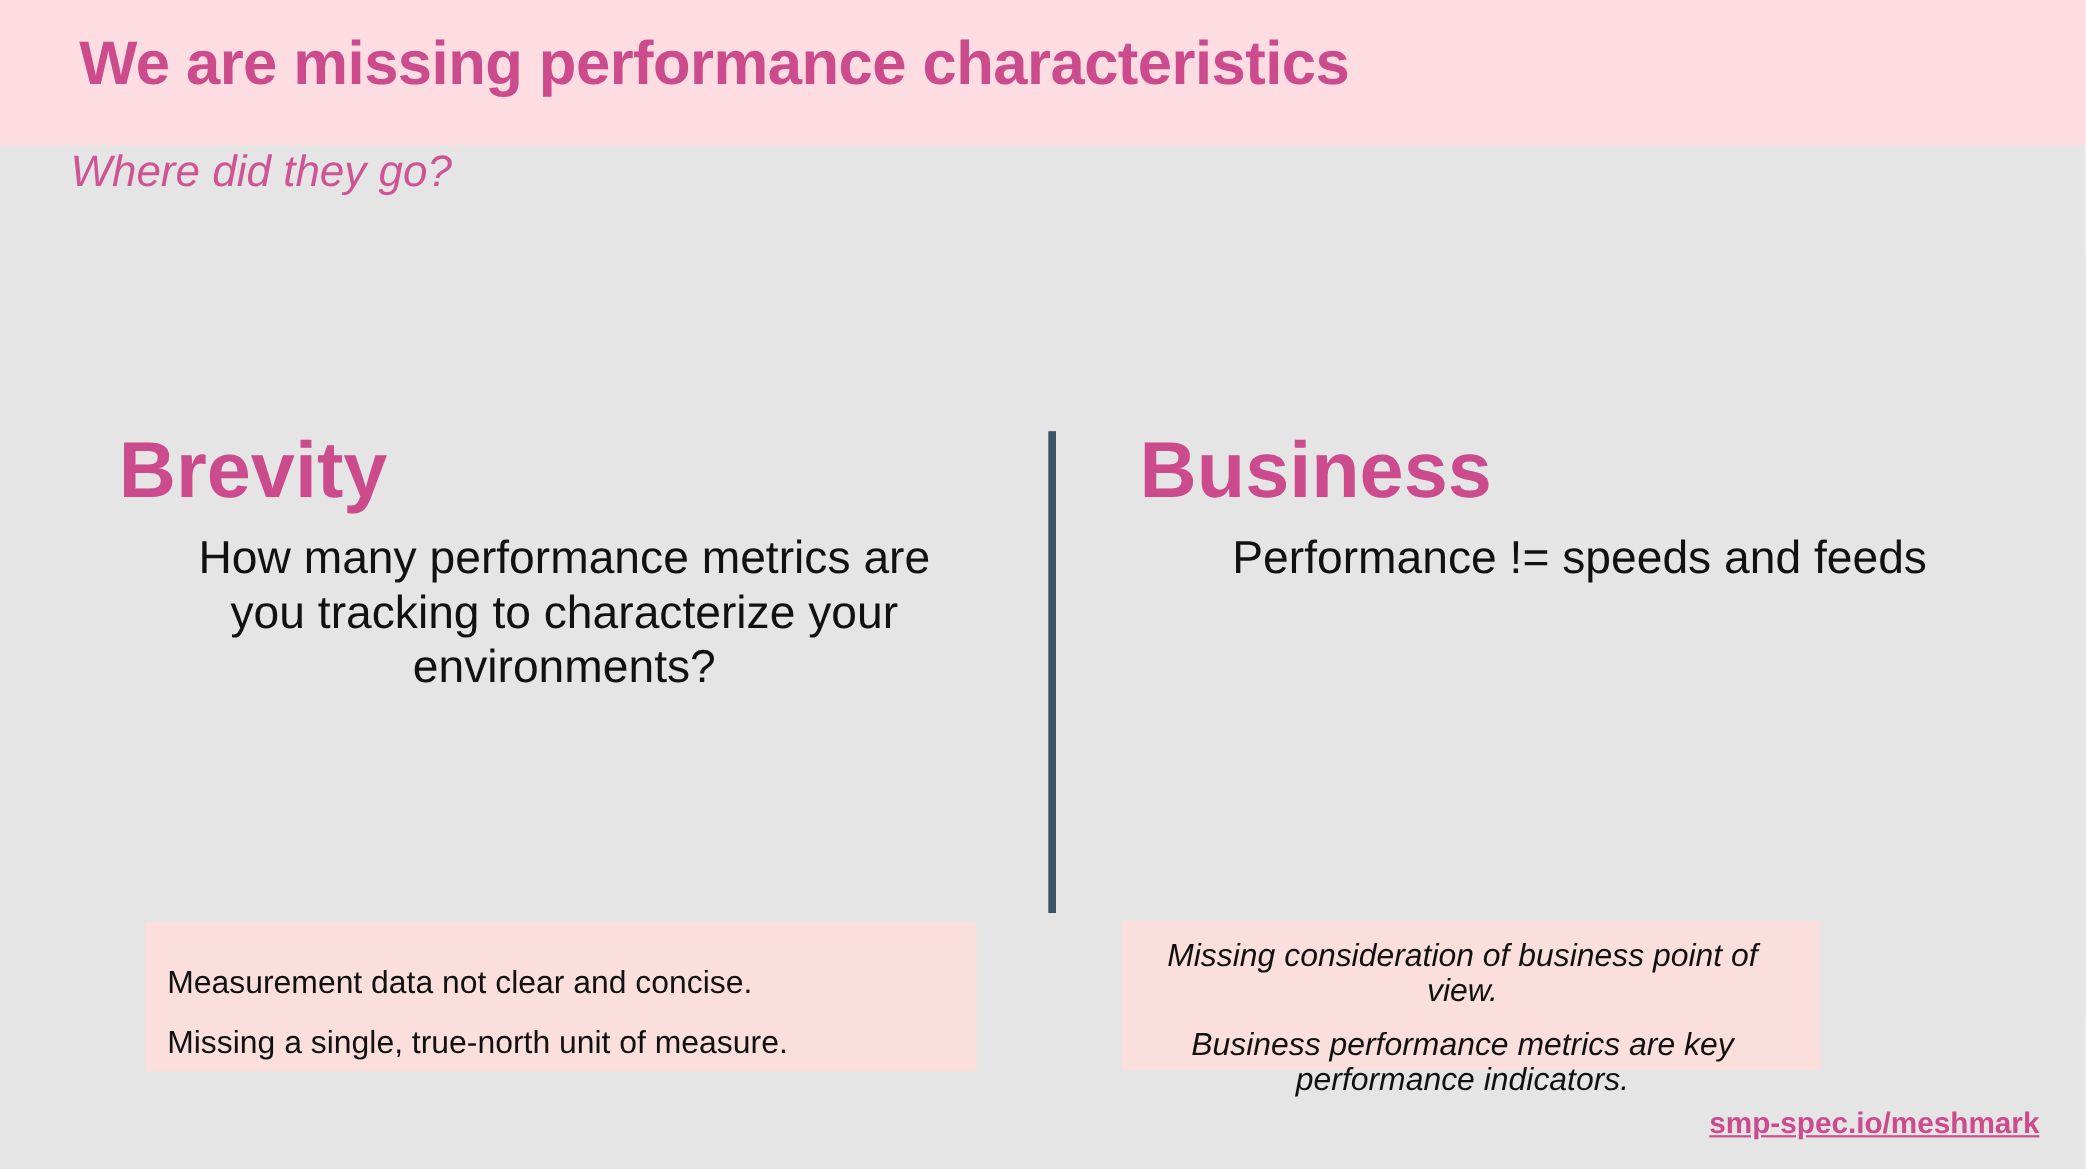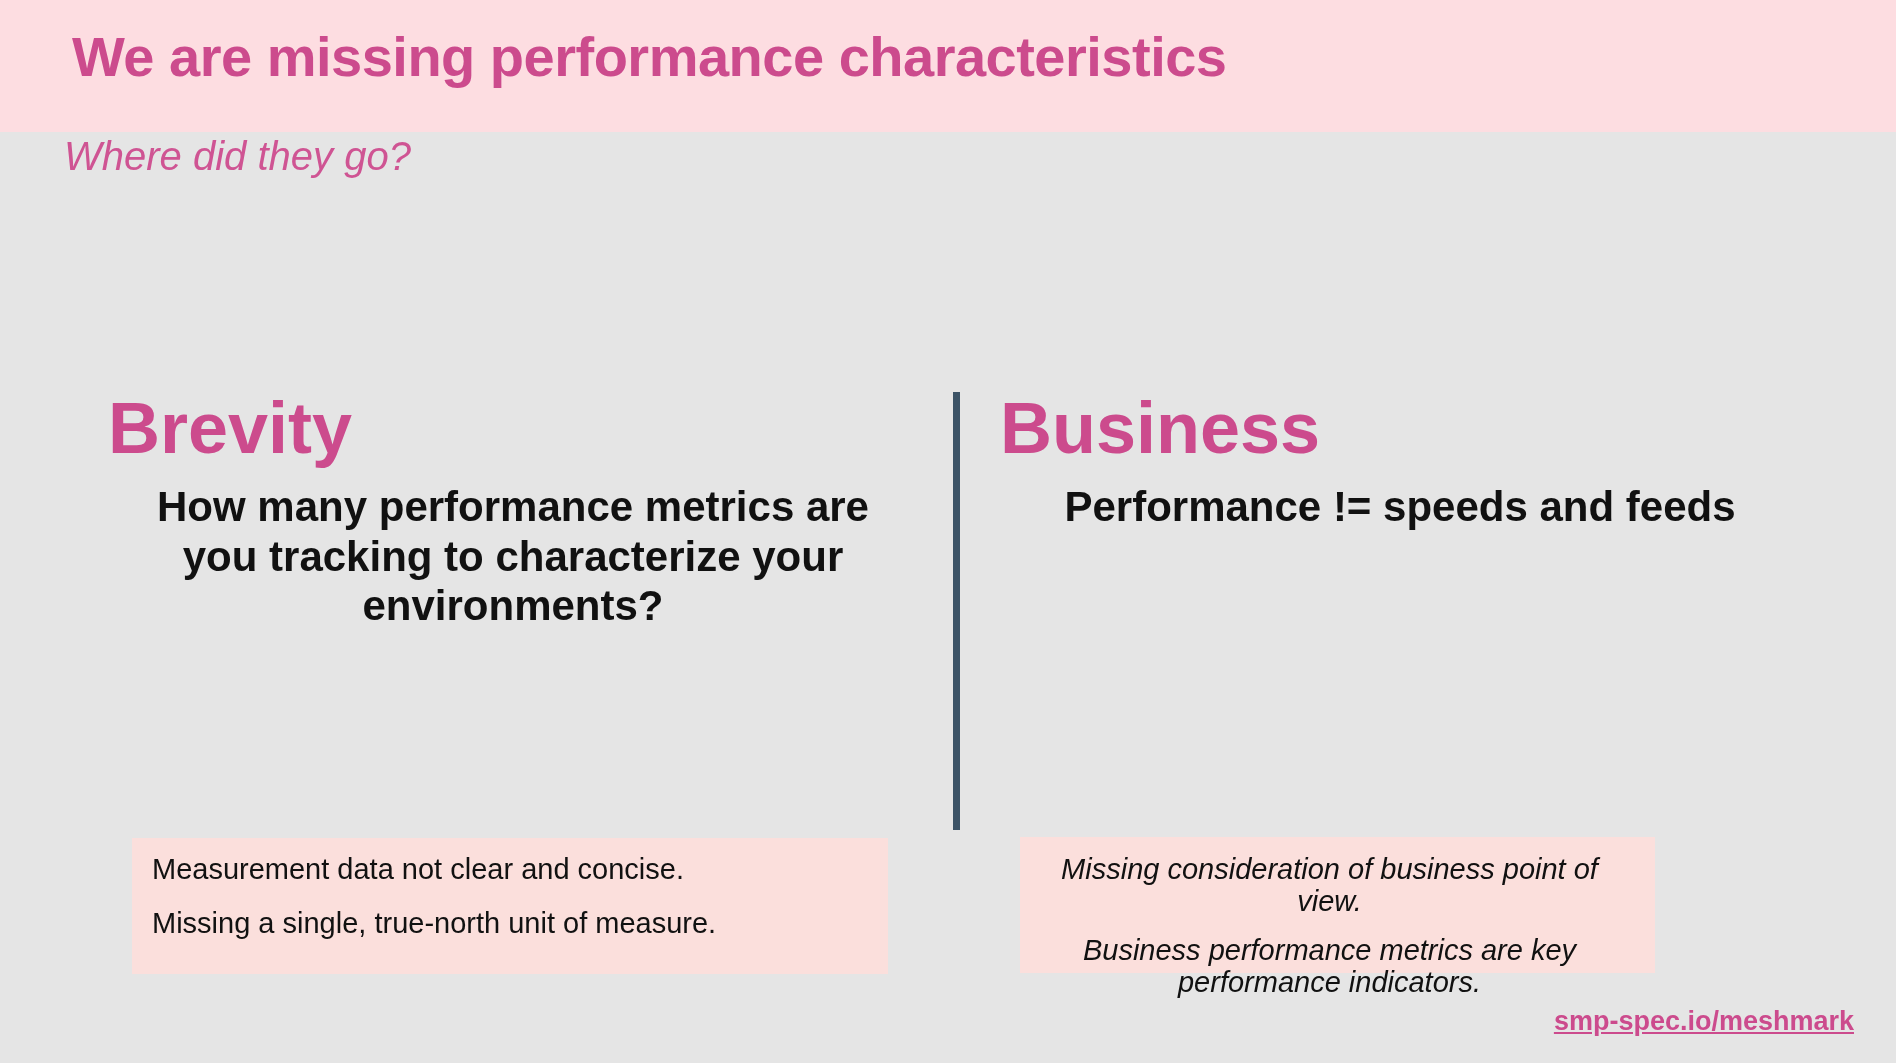--- a/index.html
+++ b/index.html
@@ -89,35 +89,35 @@
     color: #cf5493;
     white-space: nowrap;
   }
 
   
   .column {
     position: absolute;
     top: 392px;
   }
   #column-left  { left: 108px;  width: 810px; }
-  #column-right { left: 1000px; width: 800px; }
+  #column-right { left: 1036px; width: 800px; }
 
   .col-heading {
     font-size: 72px;
     font-weight: bold;
     color: #cc4b8d;
     line-height: 1.0;
     margin: 0 0 18px 0;
   }
   .col-body {
     font-size: 42px;
     color: #111111;
     text-align: center;
     line-height: 1.18;
-    font-weight: 700;
+    font-weight: 400;
   }
   .col-body .emph { font-style: italic; }
   .col-body p { margin: 0 0 14px 0; }
   #column-left .col-body { padding: 0 48px; }
 
   
   #divider {
     position: absolute;
     left: 953px;
     top: 392px;
@@ -130,21 +130,21 @@
   .callout {
     position: absolute;
     background: #fbdfdc;
     box-sizing: border-box;
   }
   #callout-left {
     left: 132px;
     top: 838px;
     width: 756px;
     height: 136px;
-    padding: 15px 20px 0 20px;
+    padding: 40px 20px 0 20px;
   }
   #callout-right {
     left: 1020px;
     top: 837px;
     width: 635px;
     height: 136px;
     padding: 16px 38px 0 22px;
   }
   .callout-line {
     font-size: 29px;

